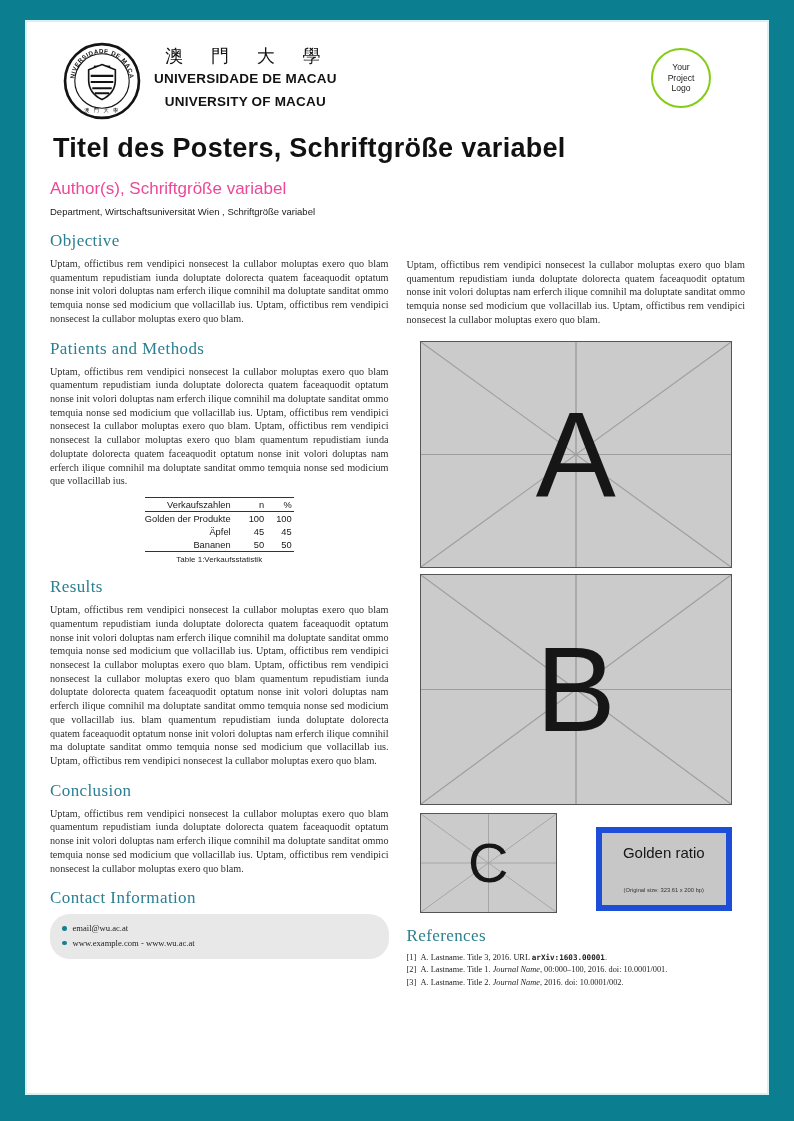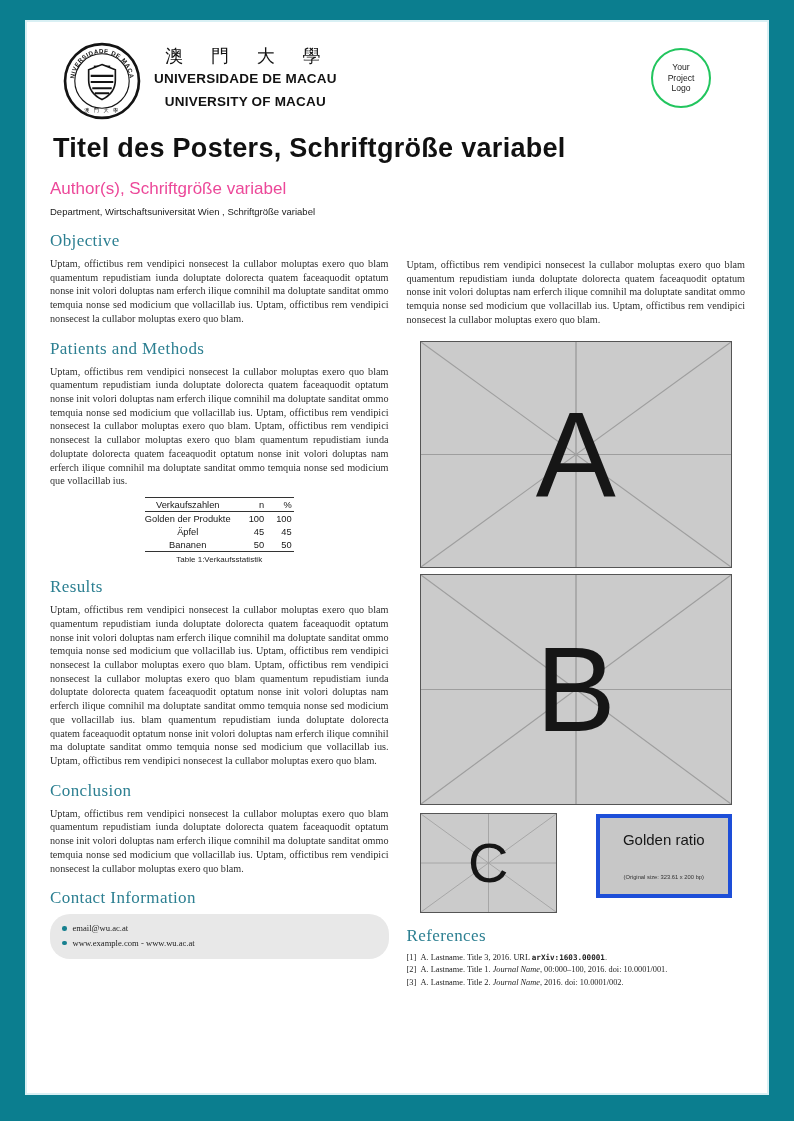--- a/index.html
+++ b/index.html
@@ -20,21 +20,21 @@
   
   .header { display:flex; align-items:flex-start; padding:20px 20px 0 36px; }
   .brand { display:flex; align-items:flex-start; }
   .brand-names { margin-left:13px; margin-top:2px; text-align:center; color:#121212; }
   .brand-cn { font-size:18px; letter-spacing:11px; font-family:"DejaVu Sans", sans-serif; white-space:nowrap; margin-left:6px; }
   .brand-pt { font-size:13.5px; font-weight:bold; margin-top:3px; letter-spacing:0.2px; }
   .brand-en { font-size:13.5px; font-weight:bold; margin-top:8px; letter-spacing:0.2px; }
   .header-spacer { flex:1; }
   .proj-circle {
     width:56px; height:56px; border-radius:50%;
-    border:2px solid #22c55e; background:#fff;
+    border:2px solid #84cc16; background:#fff;
     display:flex; flex-direction:column; align-items:center; justify-content:center;
     margin:6px 36px 0 0; flex:none;
   }
   .proj-line { font-size:8.6px; line-height:1.25; color:#1c1c1c; }
   
   .title-block { padding:10px 22px 0 23px; }
   .poster-title { margin:3px; font-size:27px; font-weight:bold; color:#111; letter-spacing:0.3px; }
   .poster-author { margin-top:15px; font-size:17px; color:#ec4899; }
   .poster-affil { margin-top:7px; font-size:9.5px; color:#222; }
   
@@ -46,21 +46,21 @@
     margin:13px 0 6px 0; letter-spacing:0.4px;
   }
   .section-title.first { margin-top:0; }
   .body-text {
     font-family:"Liberation Serif", serif;
     font-size:10.2px; line-height:1.345; color:#2e2e2e;
     text-align:justify; margin:0;
   }
   
   .sales-table { border-collapse:collapse; margin:9px auto 2px auto; font-size:9.3px; color:#161616; }
-  .sales-table th, .sales-table td { padding:1.5px 8px 1.5px 0; font-weight:normal; text-align:center; white-space:nowrap; }
+  .sales-table th, .sales-table td { padding:1.5px 8px 1.5px 0; font-weight:normal; text-align:right; white-space:nowrap; }
   .sales-table th.num, .sales-table td.num { text-align:right; padding-right:2px; padding-left:10px; }
   .sales-table thead tr { border-top:1.3px solid #333; border-bottom:1.3px solid #333; }
   .sales-table tbody tr:last-child { border-bottom:1.3px solid #333; }
   .table-caption { text-align:center; font-size:8px; color:#222; margin:3px 0 4px 0; }
   
   .contact-box { background:#e8e8e8; margin-top:5px; padding:7px 12px 8px 12px;border-radius:20px; }
   .contact-item { font-family:"Liberation Serif", serif; font-size:8.6px; color:#222; line-height:1.7; display:flex; align-items:center; }
   .bullet { width:4.5px; height:4.5px; border-radius:50%; background:#17808f; display:inline-block; margin-right:6px; flex:none; }
   
   .intro-text { margin-top:27px; }
@@ -72,22 +72,22 @@
   .fig-b { height:231px; margin-top:6px; }
   .fig-lines { position:absolute; inset:0; width:100%; height:100%; }
   .fig-letter {
     position:absolute; inset:0; display:flex; align-items:center; justify-content:center;
     font-size:120px; color:#161616; font-family:"Liberation Sans", sans-serif;
   }
   .fig-row { width:312px; margin:8px auto 0 auto; display:flex; justify-content:space-between; align-items:flex-start; }
   .fig-c { width:137px; height:100px; margin:0; }
   .fig-c .fig-letter { font-size:56px; }
   .golden-box {
-    width:136px; height:84px; background:#c7c7c7; border:4px solid #1d4ed8; box-sizing:border-box;
-    display:flex; flex-direction:column; align-items:center; justify-content:center; margin-top:1px;gap:20px;
+    width:136px; height:84px; background:#c7c7c7; border:6px solid #1d4ed8; box-sizing:border-box;
+    display:flex; flex-direction:column; align-items:center; justify-content:center; margin-top:14px;gap:20px;
   }
   .golden-label { font-size:15px; color:#161616; }
   .golden-sub { font-size:5.8px; color:#333; margin-top:6px; }
   
   .refs { margin-top:2px; }
   .ref { display:flex; font-family:"Liberation Serif", serif; font-size:8.3px; color:#222; line-height:1.55; }
   .ref-num { min-width:14px; flex:none; }
   .ref-it { font-style:italic; }
   .ref-mono { font-family:"DejaVu Sans Mono", monospace; font-size:7.6px; font-weight:600; }
   .seal { flex:none; }

